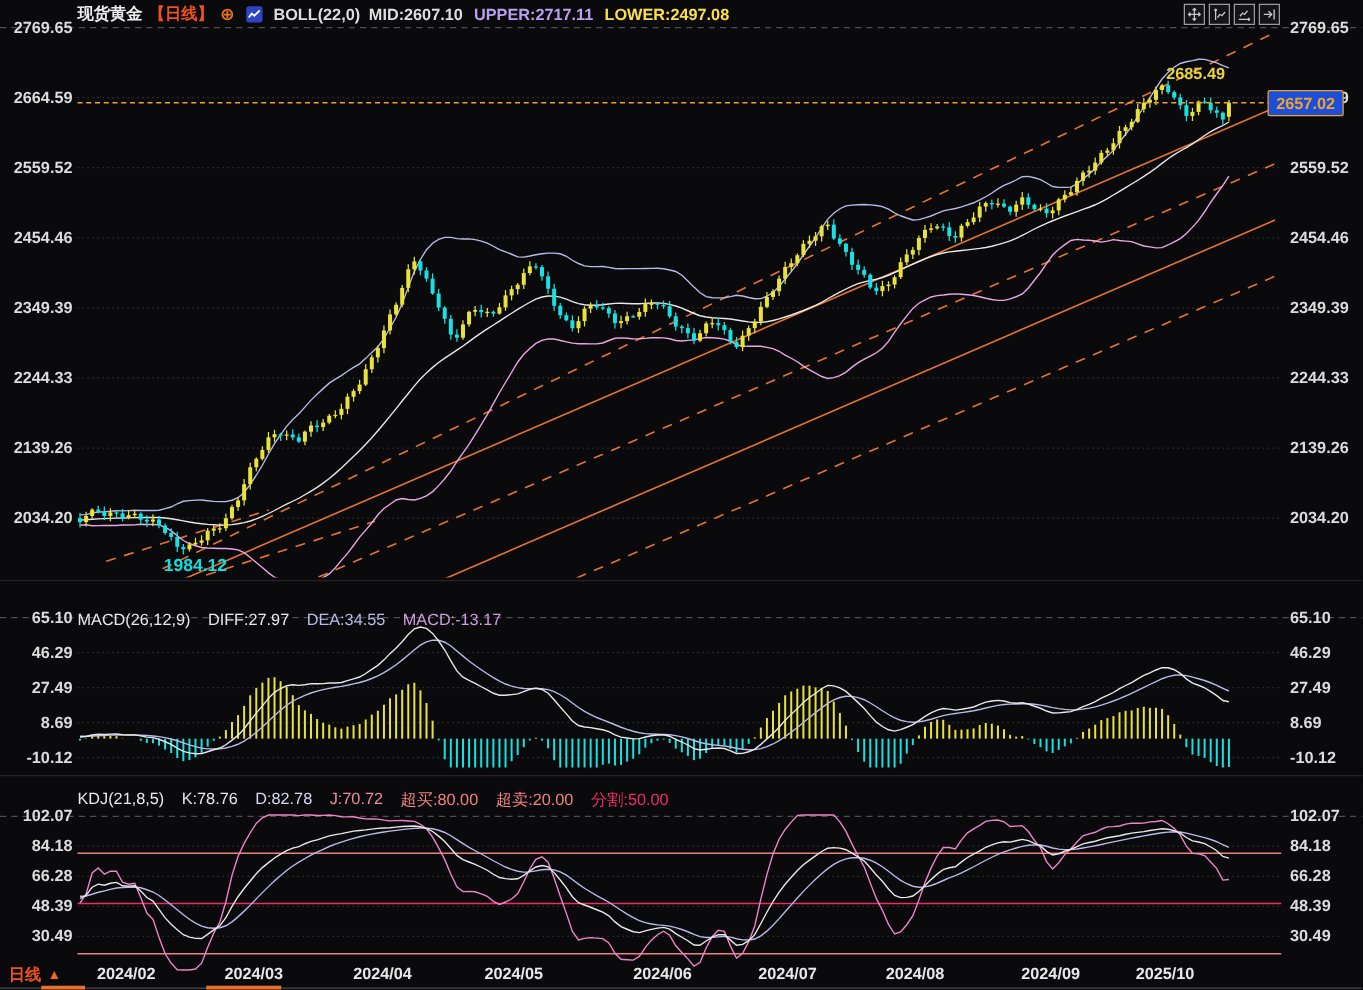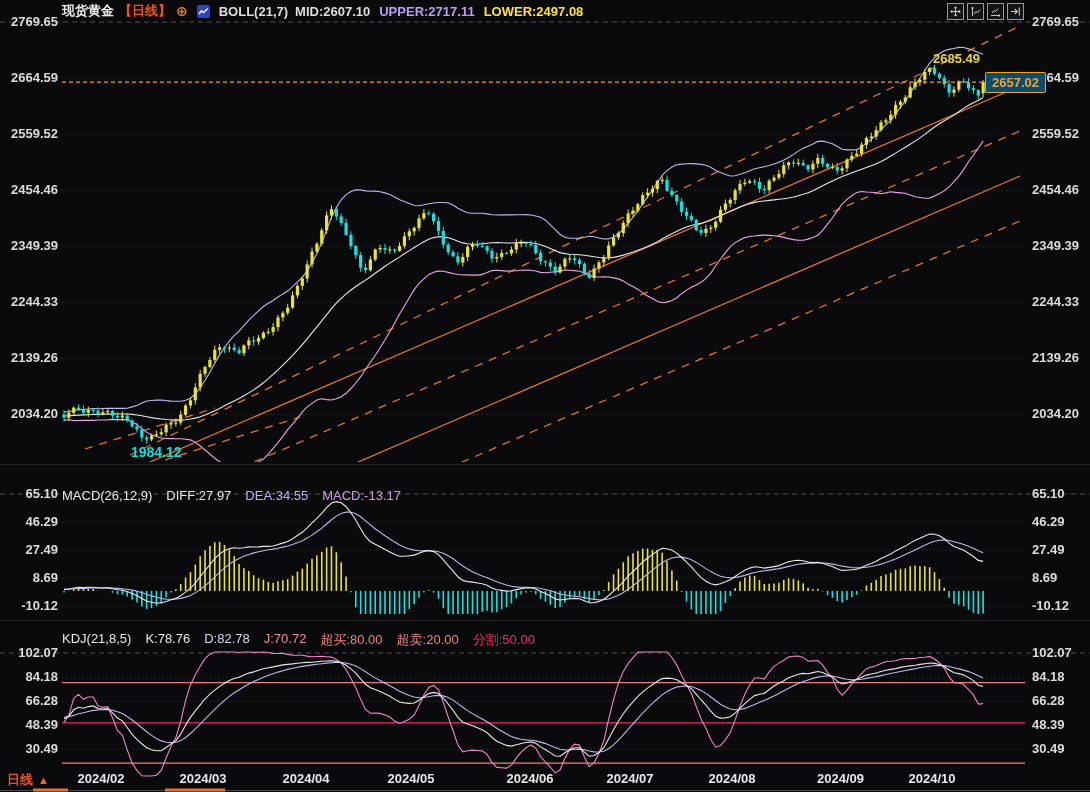--- a/index.html
+++ b/index.html
@@ -31,23 +31,23 @@
   .ind-head{position:absolute;left:62px;display:flex;gap:14px;font-size:13px;z-index:5;white-space:nowrap;}
   #macd-head{top:468px;align-items:flex-end;}
   #kdj-head{top:631px;}
   .w{color:#e8e8e8;} .lav{color:#b9b9ea;} .vio{color:#cf9be0;margin-top:20px;}
   .kd{color:#d7d7f0;} .kj{color:#f08a9e;}
   .salmon{color:#ef8080;} .crimson{color:#ee2d64;}
   
   #high-label{position:absolute;left:900px;top:51px;width:80px;text-align:right;color:#e8d33a;
               font-size:13px;font-weight:700;z-index:5;}
   #low-label{position:absolute;left:131px;top:444px;color:#15dcdc;font-size:14px;font-weight:700;z-index:5;text-align:right;}
-  #price-box{position:absolute;left:985px;width:59px;height:19px;border:1px solid #f0a22e;border-radius:2px;
+  #price-box{position:absolute;left:1014px;width:59px;height:19px;border:1px solid #f0a22e;border-radius:2px;
              color:#f0a22e;font-size:13px;font-weight:700;text-align:center;line-height:19px;
-             background:#0c4a6e;z-index:6;}
+             background:#1d4ed8;z-index:6;}
   
   #x-axis{position:absolute;left:0;top:771px;width:1068px;height:18px;z-index:5;}
   .xlab{position:absolute;width:68px;text-align:center;font-size:13px;font-weight:700;color:#e8e8e8;}
   #period-btn{position:absolute;left:7px;top:771px;display:flex;align-items:center;gap:5px;cursor:pointer;
               color:#ee5122;font-size:13px;font-weight:700;z-index:6;}
   #period-btn .tri{font-size:11px;color:#ee6a22;}
 </style>
 </head>
 <body>
 
@@ -677,21 +677,21 @@
 
   <div id="header">
     <span class="sym">现货黄金</span>
     <span class="tag">【日线】</span>
     <span class="expand">⊕</span>
     <span class="ind-ic">
       <svg width="11" height="11" viewBox="0 0 11 11">
           <path d="M1 8l2.4-3.2 2 1.8L9.8 2.4" fill="none" stroke="#fff" stroke-width="1.4"></path>
         </svg>
     </span>
-    <span class="boll">BOLL(21,7)</span>
+    <span class="boll">BOLL(22,0)</span>
     <span class="mid">MID:2607.10</span>
     <span class="upper">UPPER:2717.11</span>
     <span class="lower">LOWER:2497.08</span>
   </div>
 
   <div id="toolbar">
     <div class="tbtn">
       <svg width="11" height="11" viewBox="0 0 11 11">
         <path d="M5.5 1v9M1 5.5h9M4 2.3L5.5.8 7 2.3M4 8.7l1.5 1.5L7 8.7M2.3 4L.8 5.5 2.3 7M8.7 4l1.5 1.5L8.7 7" fill="none" stroke="#c8c8c8" stroke-width="1"></path>
       </svg>
@@ -777,20 +777,20 @@
 
   <div id="x-axis">
       <div class="xlab" style="left: 67px;">2024/02</div>
       <div class="xlab" style="left: 169px;">2024/03</div>
       <div class="xlab" style="left: 272px;">2024/04</div>
       <div class="xlab" style="left: 377px;">2024/05</div>
       <div class="xlab" style="left: 496px;">2024/06</div>
       <div class="xlab" style="left: 596px;">2024/07</div>
       <div class="xlab" style="left: 698px;">2024/08</div>
       <div class="xlab" style="left: 796px; text-align: right;">2024/09</div>
-      <div class="xlab" style="left: 898px;">2024/10</div>
+      <div class="xlab" style="left: 898px;">2025/10</div>
     </div>
   <div id="period-btn">
     <span>日线</span>
     <span class="tri">▲</span>
   </div>
 
 </div>
 
 </body></html>

